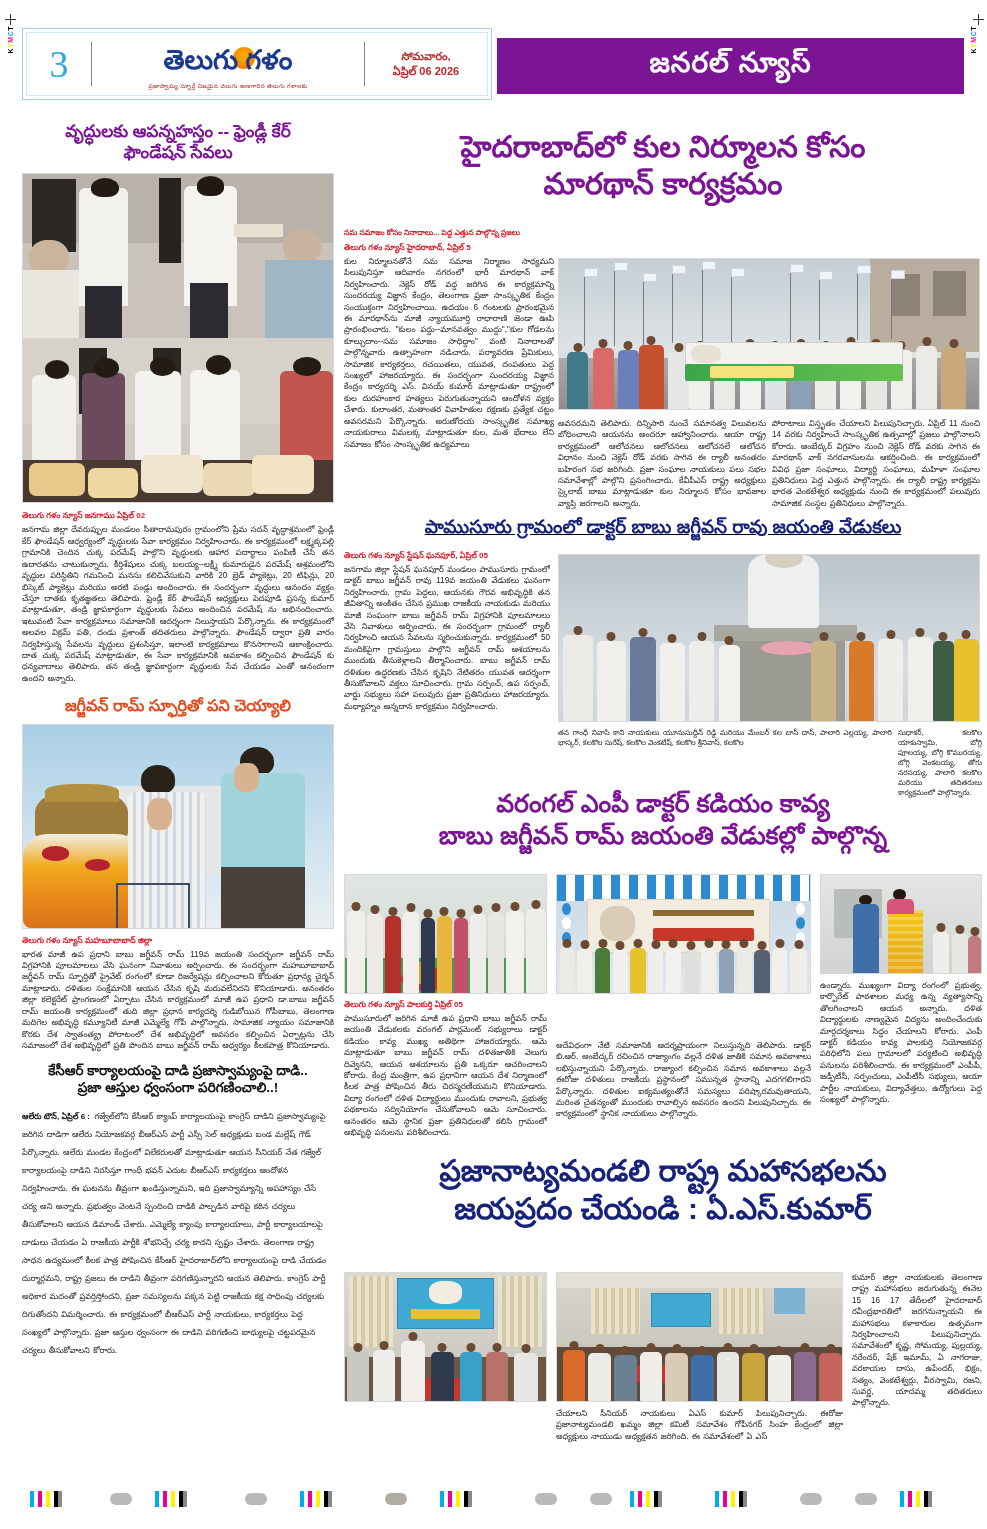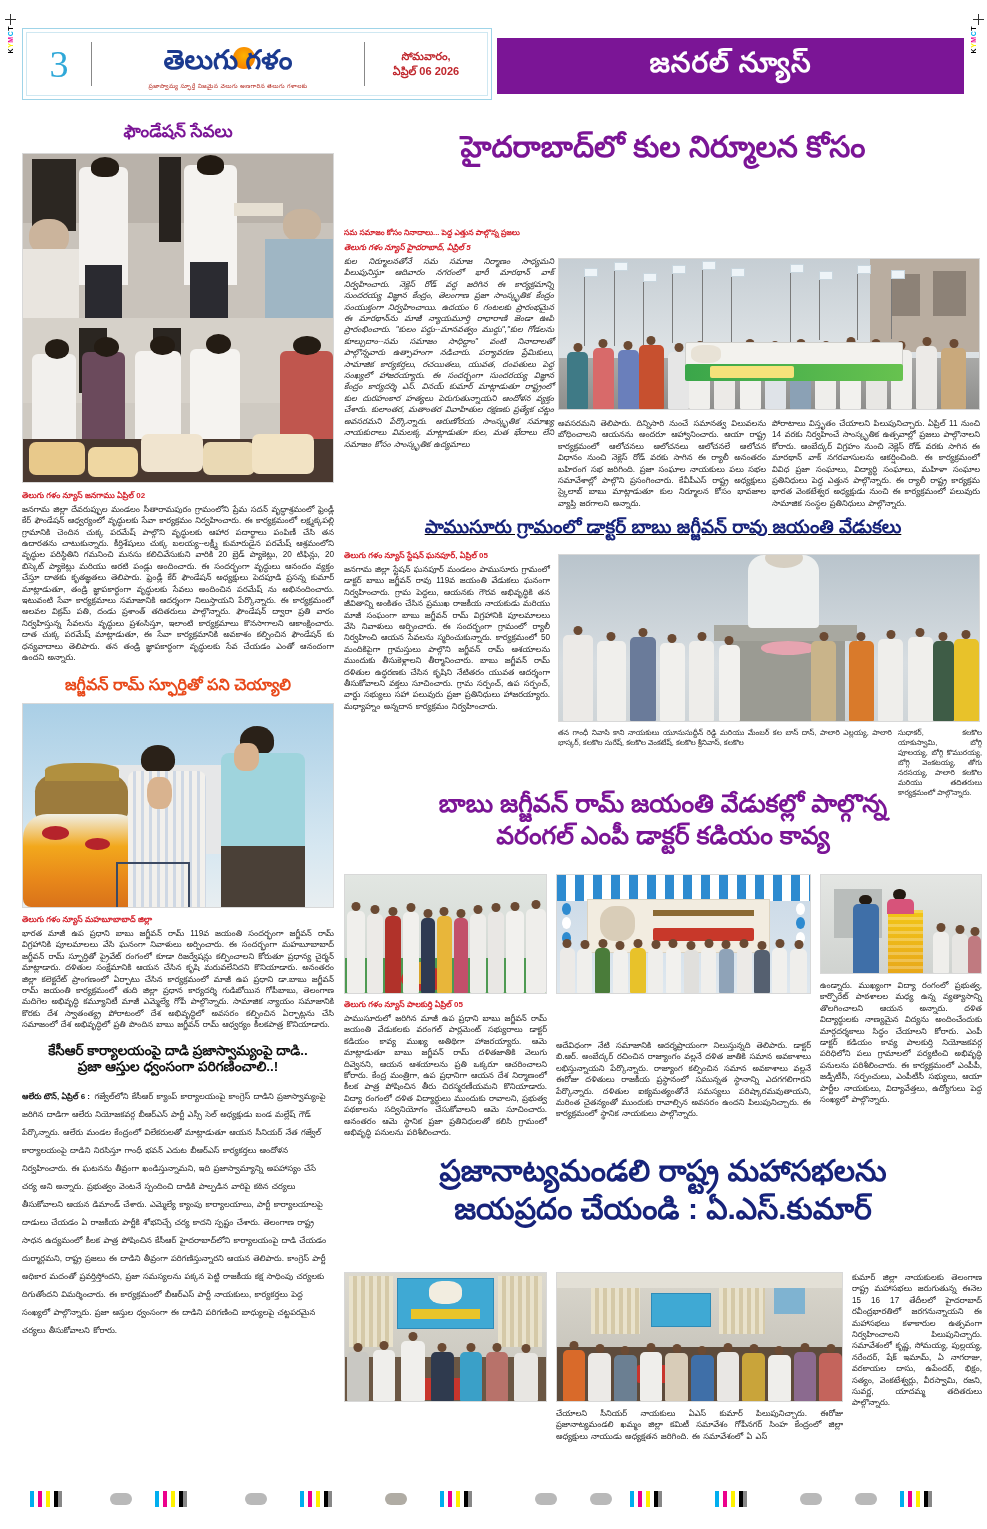--- a/index.html
+++ b/index.html
@@ -236,20 +236,21 @@
         <div>ఏప్రిల్ 06  2026</div>
       </div>
     </div>
   </div>
 
   <div class="section-banner">జనరల్ న్యూస్</div>
 
   <div class="col" style="left:22px; top:122px; width:312px;">
 
     <div class="hl hl-purple" style="font-size:17px;">
+      <div>వృద్ధులకు ఆపన్నహస్తం -- ఫ్రెండ్లీ కేర్</div>
       <div>ఫౌండేషన్ సేవలు</div>
     </div>
 
     <div class="photo" style="margin-top:10px;width:312px;height:330px;">
 
       <div style="position:absolute;left:0;top:0;width:100%;height:50%;background:#c9c3bb;">
         <div style="position:absolute;left:0;top:0;width:100%;height:42%;background:#b9b2aa;"></div>
         <div style="position:absolute;left:3%;top:3%;width:14%;height:44%;background:#2c2722;"></div>
         <div style="position:absolute;left:44%;top:2%;width:7%;height:52%;background:#28231f;"></div>
 
@@ -336,26 +337,27 @@
 
     <div style="margin-top:9px;">
       <span class="dateline dateline-blk">ఆలేరు టౌన్, ఏప్రిల్ 6 :</span>
       <span class="body-text">గజ్వేల్‌లోని కేసీఆర్ క్యాంప్ కార్యాలయంపై కాంగ్రెస్ దాడిని ప్రజాస్వామ్యంపై జరిగిన దాడిగా ఆలేరు నియోజకవర్గ బీఆర్ఎస్ పార్టీ ఎస్సీ సెల్ అధ్యక్షుడు బండ మల్లేష్ గౌడ్ పేర్కొన్నారు. ఆలేరు మండల కేంద్రంలో విలేకరులతో మాట్లాడుతూ ఆయన సీనియర్ నేత గజ్వేల్ కార్యాలయంపై దాడిని నిరసిస్తూ గాంధీ భవన్ ఎదుట బీఆర్ఎస్ కార్యకర్తలు ఆందోళన నిర్వహించారు. ఈ ఘటనను తీవ్రంగా ఖండిస్తున్నామని, ఇది ప్రజాస్వామ్యాన్ని అపహాస్యం చేసే చర్య అని అన్నారు. ప్రభుత్వం వెంటనే స్పందించి దాడికి పాల్పడిన వారిపై కఠిన చర్యలు తీసుకోవాలని ఆయన డిమాండ్ చేశారు. ఎమ్మెల్యే క్యాంపు కార్యాలయాలు, పార్టీ కార్యాలయాలపై దాడులు చేయడం ఏ రాజకీయ పార్టీకి శోభనిచ్చే చర్య కాదని స్పష్టం చేశారు. తెలంగాణ రాష్ట్ర సాధన ఉద్యమంలో కీలక పాత్ర పోషించిన కేసీఆర్ హైదరాబాద్‌లోని కార్యాలయంపై దాడి చేయడం దుర్మార్గమని, రాష్ట్ర ప్రజలు ఈ దాడిని తీవ్రంగా పరిగణిస్తున్నారని ఆయన తెలిపారు. కాంగ్రెస్ పార్టీ అధికార మదంతో ప్రవర్తిస్తోందని, ప్రజా సమస్యలను పక్కన పెట్టి రాజకీయ కక్ష సాధింపు చర్యలకు దిగుతోందని విమర్శించారు. ఈ కార్యక్రమంలో బీఆర్ఎస్ పార్టీ నాయకులు, కార్యకర్తలు పెద్ద సంఖ్యలో పాల్గొన్నారు. ప్రజా ఆస్తుల ధ్వంసంగా ఈ దాడిని పరిగణించి బాధ్యులపై చట్టపరమైన చర్యలు తీసుకోవాలని కోరారు.</span>
     </div>
   </div>
 
   <div class="col" style="left:344px; top:128px; width:638px;">
     <div class="hl hl-purple" style="font-size:30px;line-height:1.24;">
       <div>హైదరాబాద్‌లో కుల నిర్మూలన కోసం</div>
+      <div>మారథాన్ కార్యక్రమం</div>
     </div>
   </div>
 
   <div class="col" style="left:344px; top:228px; width:210px; font-size:7.6px; font-weight:bold; color:#d4202a;">సమ సమాజం కోసం నినాదాలు... పెద్ద ఎత్తున పాల్గొన్న ప్రజలు</div>
 
-  <div class="col" style="left:344px; top:243px; width:210px;font-style:italic;">
+  <div class="col" style="left:344px; top:243px; width:210px;">
     <div class="dateline">తెలుగు గళం న్యూస్ హైదరాబాద్, ఏప్రిల్ 5</div>
     <div class="body-text">కుల నిర్మూలనతోనే సమ సమాజ నిర్మాణం సాధ్యమని పిలుపునిస్తూ ఆదివారం నగరంలో భారీ మారథాన్ వాక్ నిర్వహించారు. నెక్లెస్ రోడ్ వద్ద జరిగిన ఈ కార్యక్రమాన్ని సుందరయ్య విజ్ఞాన కేంద్రం, తెలంగాణ ప్రజా సాంస్కృతిక కేంద్రం సంయుక్తంగా నిర్వహించాయి. ఉదయం 6 గంటలకు ప్రారంభమైన ఈ మారథాన్‌ను మాజీ న్యాయమూర్తి రాధారాణి జెండా ఊపి ప్రారంభించారు. "కులం పద్దు--మానవత్వం ముద్దు","కుల గోడలను కూల్చుదాం--సమ సమాజం సాధిద్దాం" వంటి నినాదాలతో పాల్గొన్నవారు ఉత్సాహంగా నడిచారు. పర్యావరణ ప్రేమికులు, సామాజిక కార్యకర్తలు, రచయితలు, యువత, దంపతులు పెద్ద సంఖ్యలో హాజరయ్యారు. ఈ సందర్భంగా సుందరయ్య విజ్ఞాన కేంద్రం కార్యదర్శి ఎస్. వినయ్ కుమార్ మాట్లాడుతూ రాష్ట్రంలో కుల దురహంకార హత్యలు పెరుగుతున్నాయని ఆందోళన వ్యక్తం చేశారు. కులాంతర, మతాంతర వివాహితుల రక్షణకు ప్రత్యేక చట్టం అవసరమని పేర్కొన్నారు. అరుణోదయ సాంస్కృతిక సమాఖ్య నాయకురాలు విమలక్క మాట్లాడుతూ కుల, మత భేదాలు లేని సమాజం కోసం సాంస్కృతిక ఉద్యమాలు</div>
   </div>
 
   <div class="photo" style="position:absolute;left:558px;top:258px;width:422px;height:152px;background:#c3c8cc;">
     <div class="sky" style="background:linear-gradient(#c6ced4,#dde2e5 60%,#cfd3d5);"></div>
 
     <div style="position:absolute;right:0;top:0;width:26%;height:62%;background:#b9ada0;"></div>
     <div style="position:absolute;right:3%;top:8%;width:8%;height:30%;background:#8d8277;"></div>
     <div style="position:absolute;right:14%;top:10%;width:7%;height:28%;background:#8d8277;"></div>
@@ -453,22 +455,22 @@
 
   <div class="col" style="left:558px; top:728px; width:334px;">
     <div class="caption">తన గాంధీ నివాసి కాని నాయకులు యూనుసుద్దీన్ రెడ్డి మరియు మేంబర్ కల బాస్ దాస్, పాలారి ఎల్లయ్య, పాలారి భాస్కర్, కలకొల సురేష్, కలకొల వెంకటేష్, కలకొల శ్రీనివాస్, కలకొల</div>
   </div>
   <div class="col" style="left:898px; top:728px; width:84px;">
     <div class="caption">సుధాకర్, కలకొల యాకుస్వామి, బోగ్గి పూలయ్య, బోగ్గి కొమురయ్య, బోగ్గి వెంకటయ్య, తోగు నరసయ్య, పాలారి కలకొల మరియు తదితరులు కార్యక్రమంలో పాల్గొన్నారు.</div>
   </div>
 
   <div class="col" style="left:344px; top:788px; width:638px;">
     <div class="hl hl-purple" style="font-size:25px;line-height:1.26;">
+      <div>వరంగల్ ఎంపీ డాక్టర్ కడియం కావ్య</div>
       <div>బాబు జగ్జీవన్ రామ్ జయంతి వేడుకల్లో పాల్గొన్న</div>
-      <div>వరంగల్ ఎంపీ డాక్టర్ కడియం కావ్య</div>
     </div>
   </div>
 
   <div class="photo" style="position:absolute;left:344px;top:874px;width:203px;height:120px;background:#d3d8d4;">
     <div class="sky" style="background:linear-gradient(#e2e6e2,#cdd4ce);"></div>
     <div style="position:absolute;left:0;bottom:0;width:100%;height:30%;background:#4e9a52;"></div>
     <div style="position:absolute;left:28%;bottom:2%;width:24%;height:20%;background:#c8322a;border-radius:50%;"></div>
     <div style="position:absolute;left:36%;bottom:8%;width:8%;height:18%;background:#d8a32a;"></div>
     <div class="figs" style="height:76%;">
       <div class="fig" style="left:1%;width:9%;height:92%;background:#f0efec;"></div>

